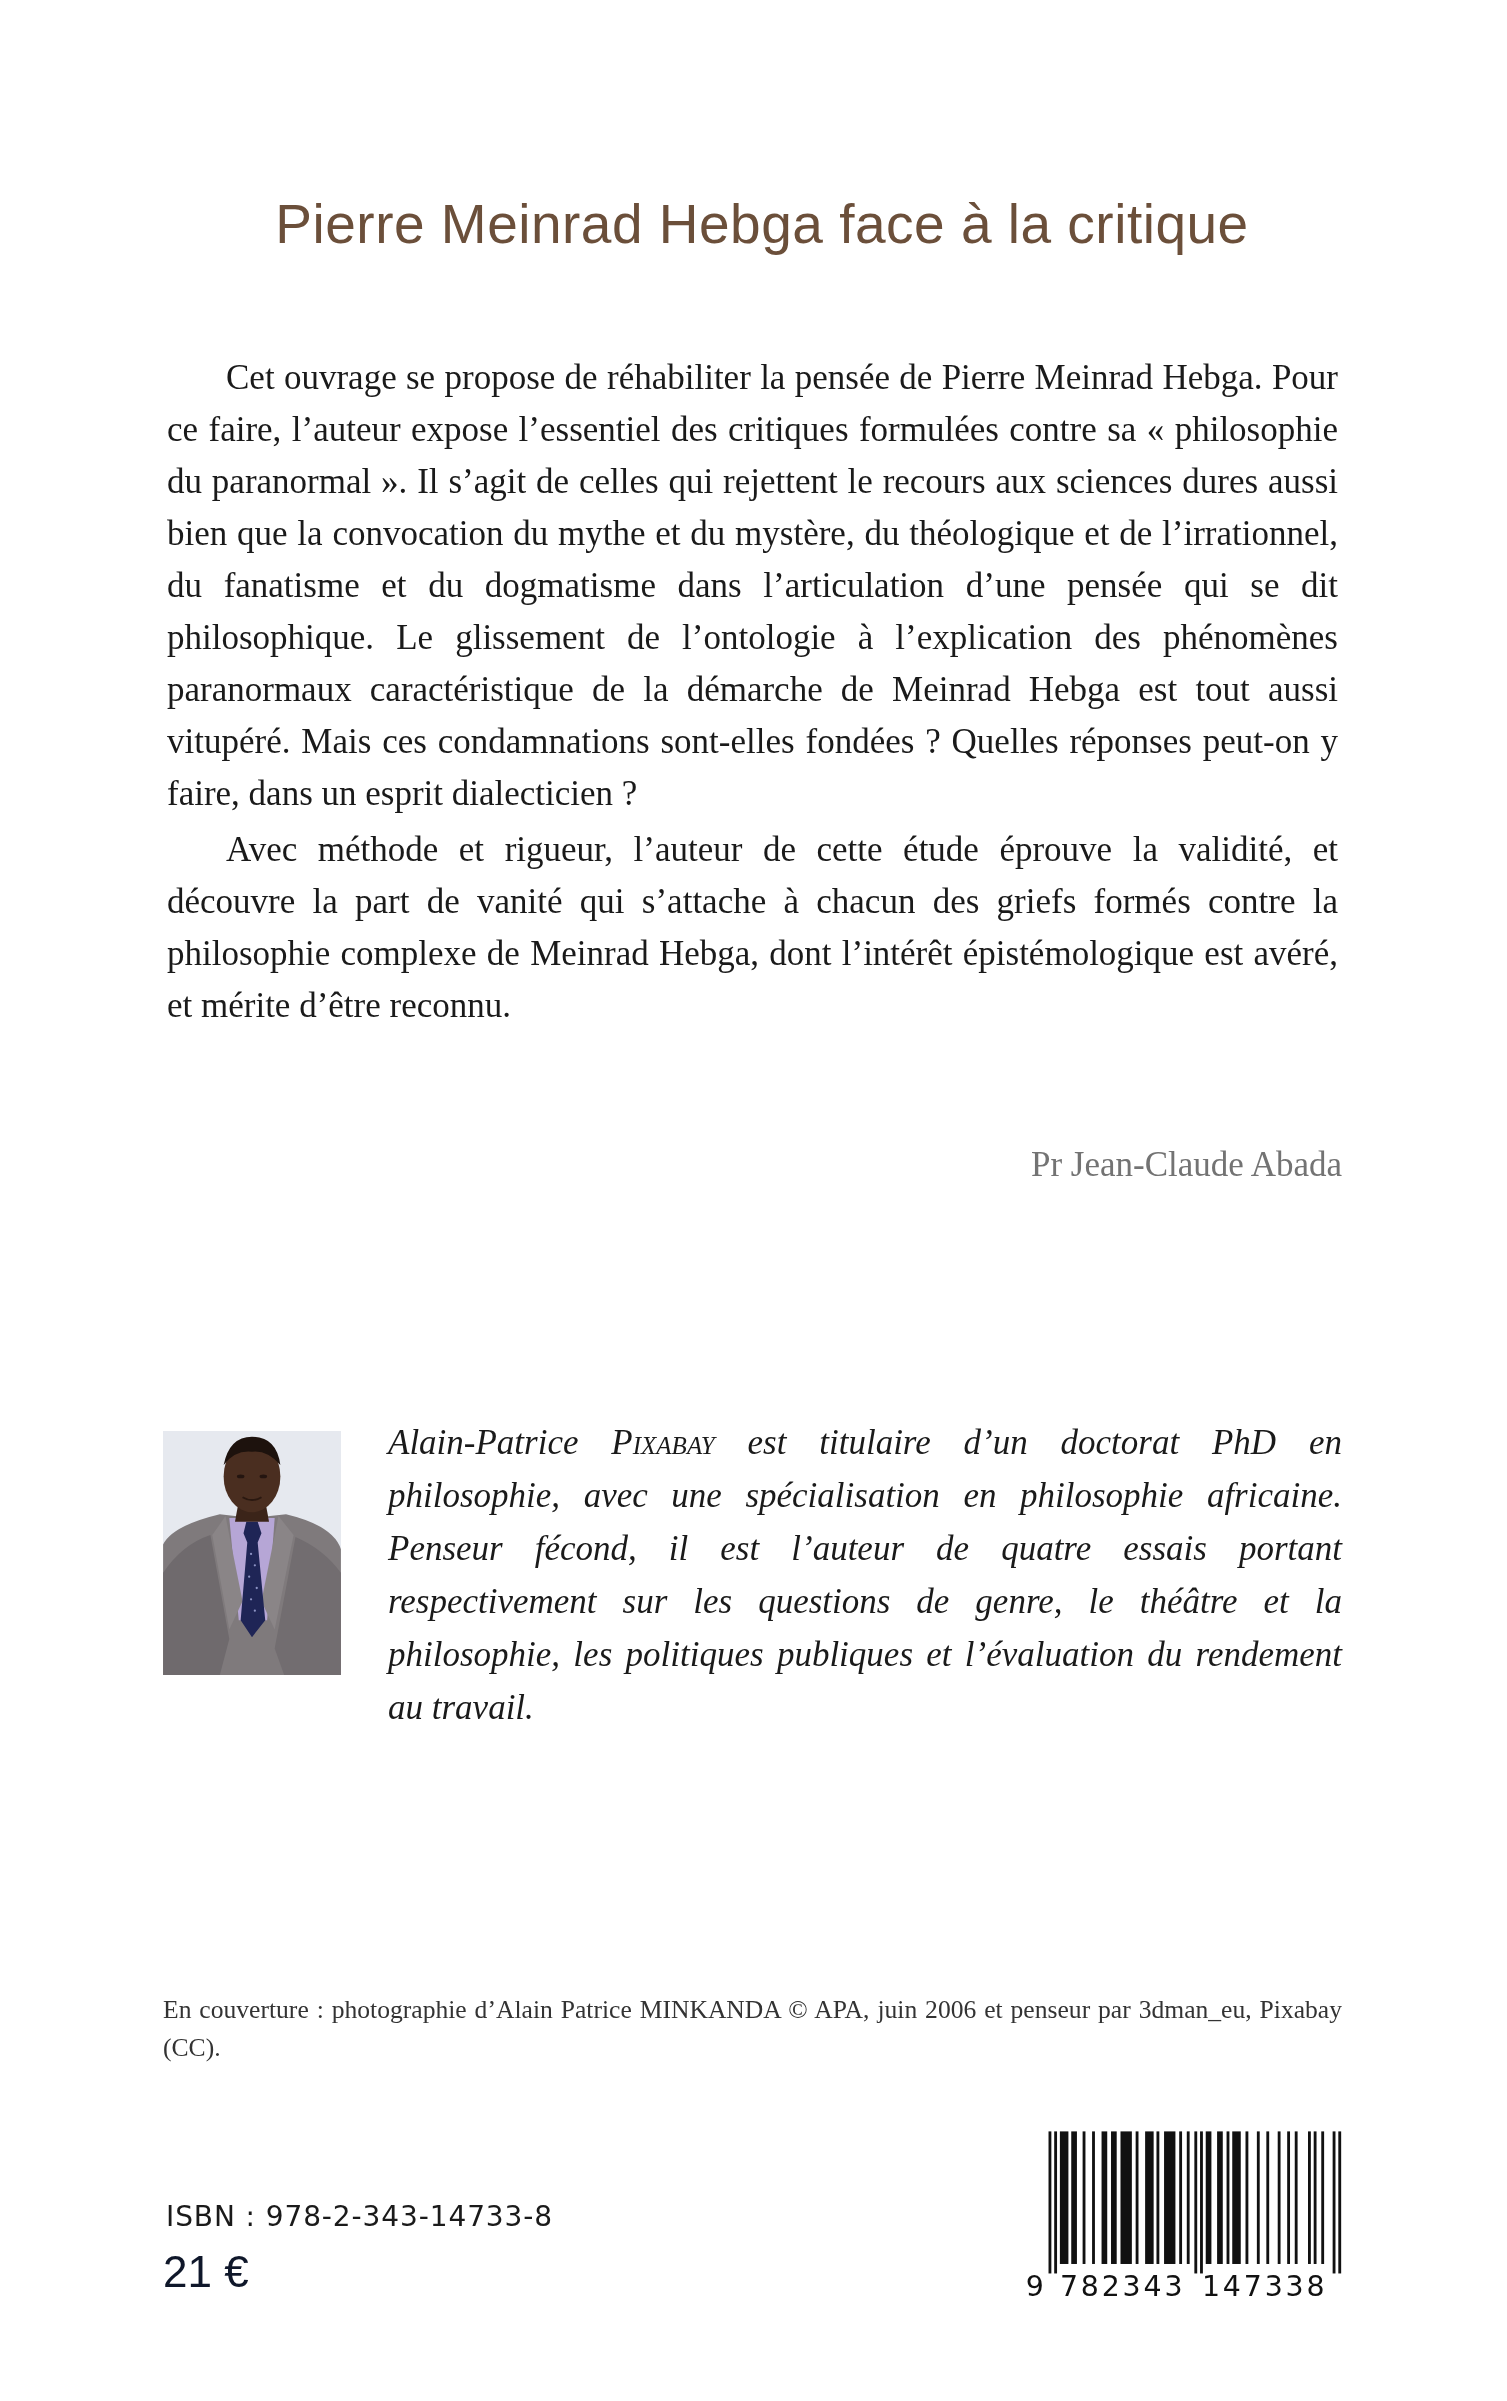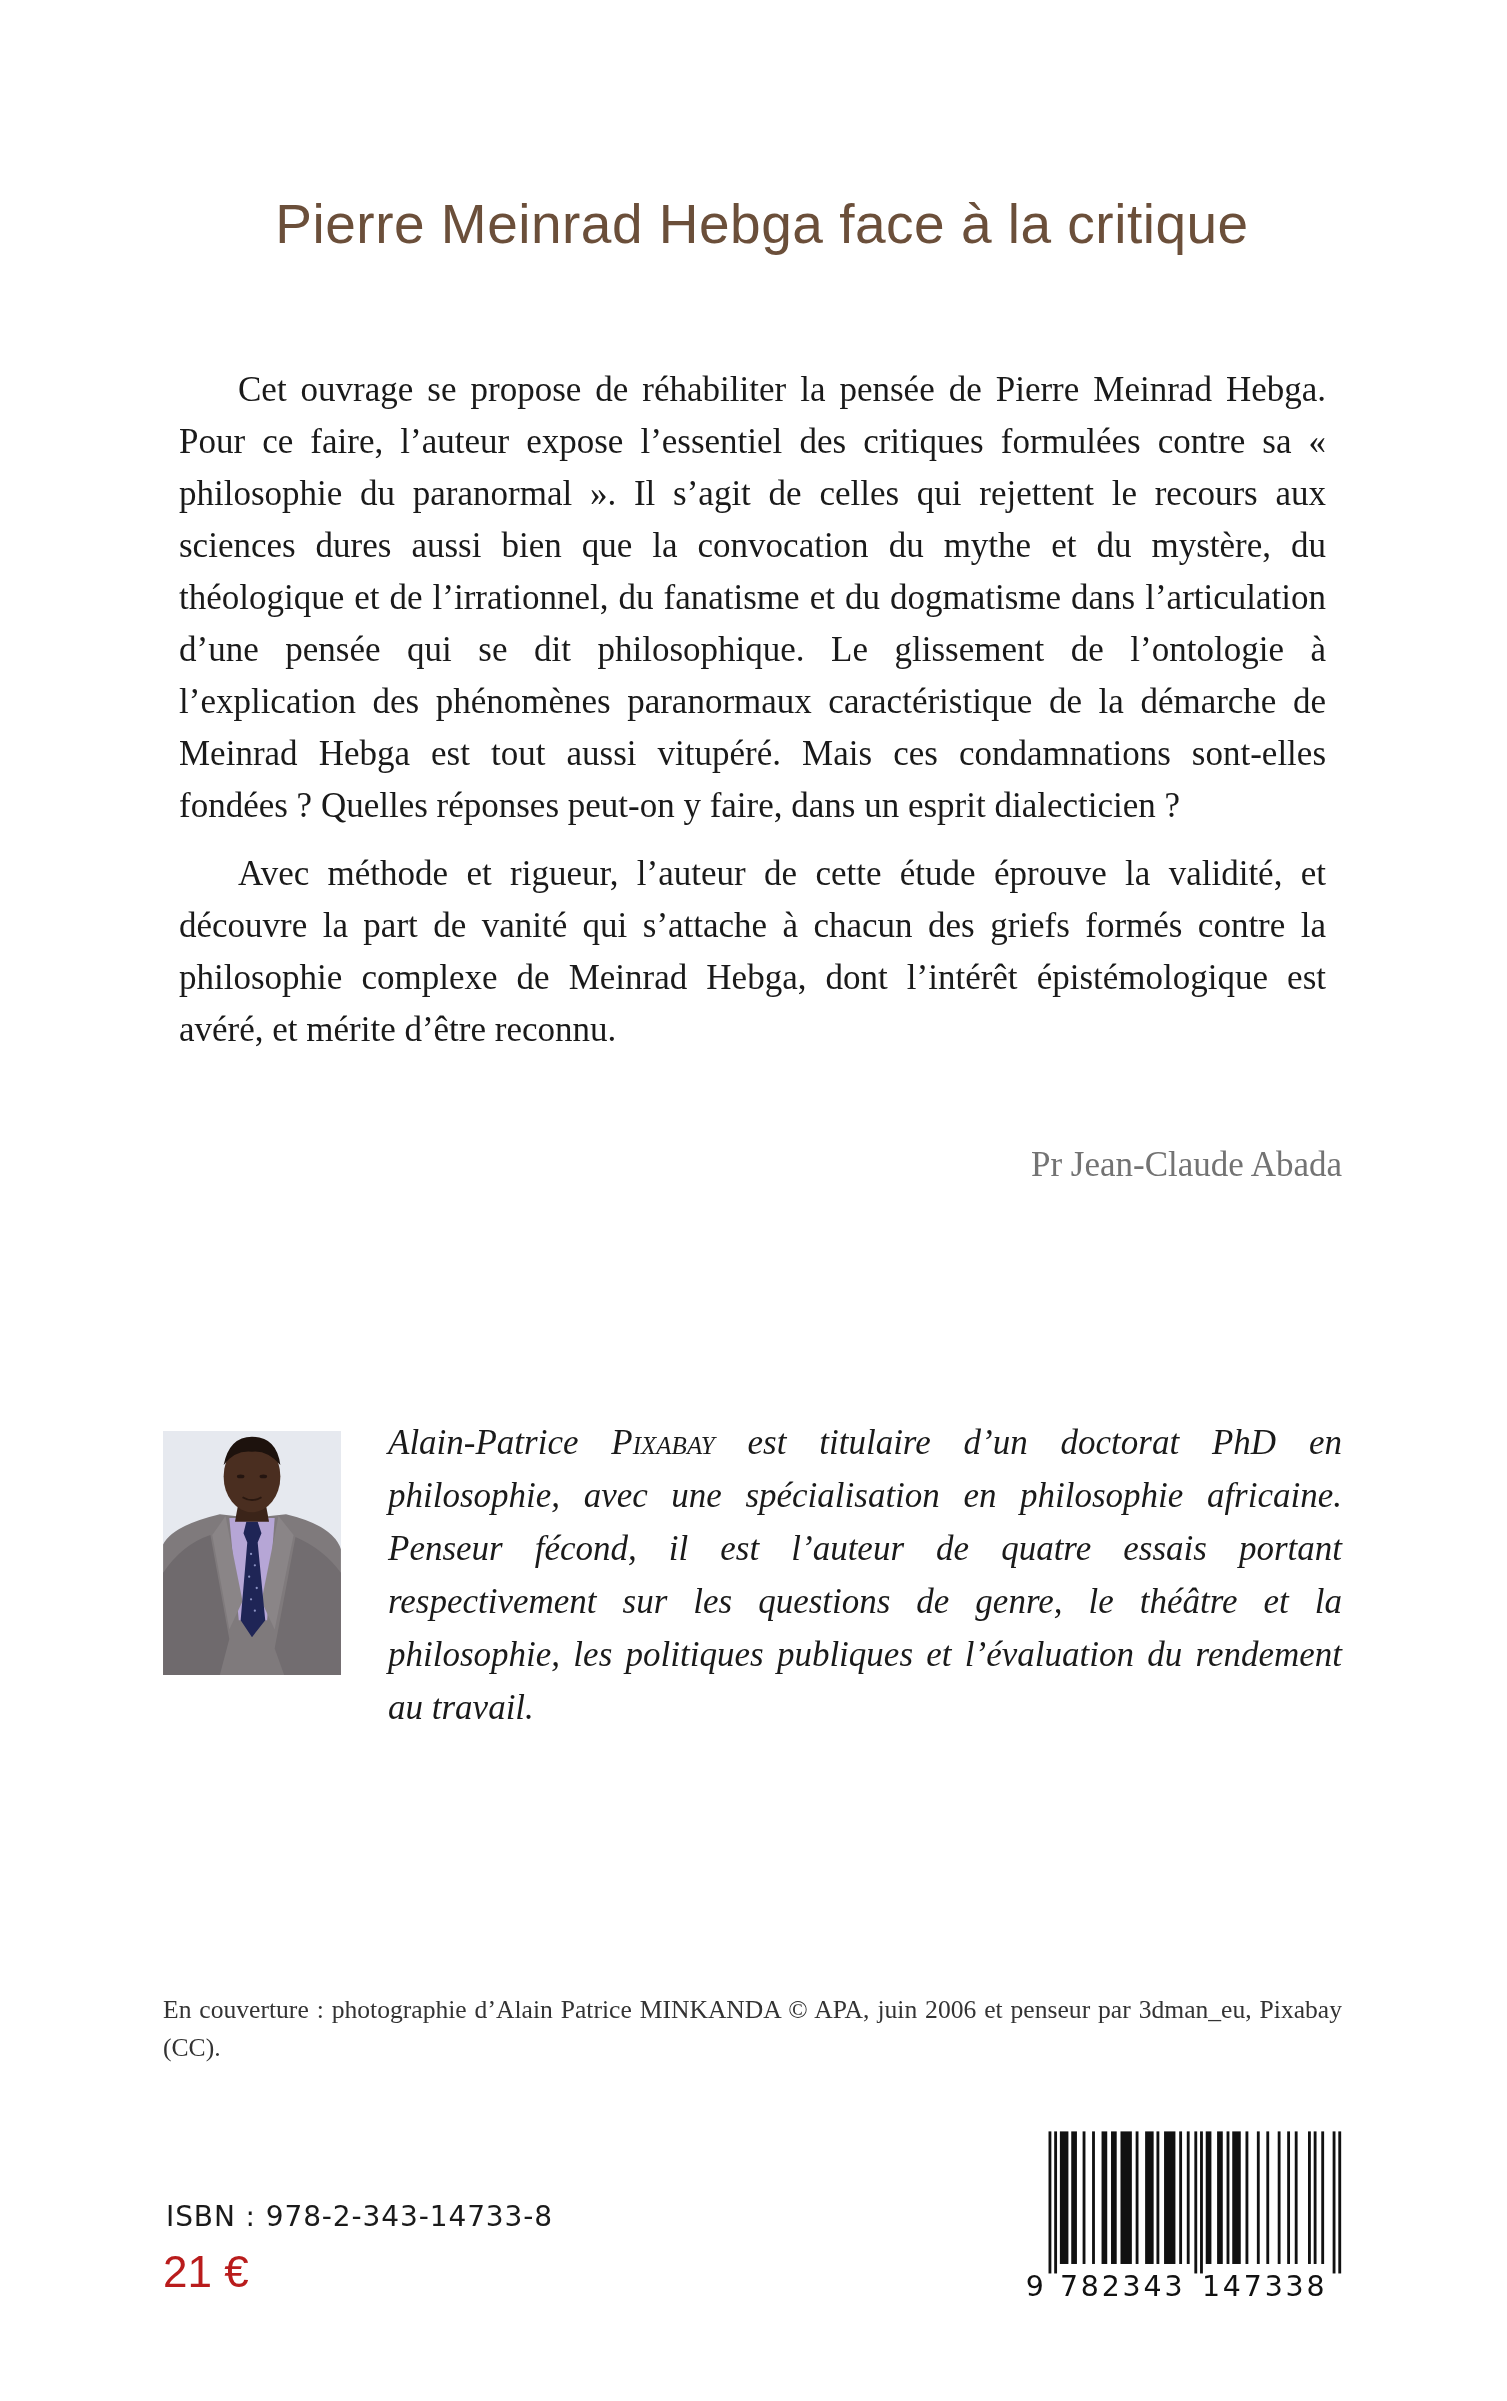--- a/index.html
+++ b/index.html
@@ -10,21 +10,21 @@
     font-family: "Liberation Sans", sans-serif;
     font-size: 55px; letter-spacing: 0.5px;
     color: #6b4f3a; line-height: 66px;
   }
   .blurb {
     position: absolute; left: 163px; width: 1179px; top: 348px;
     font-family: "Liberation Serif", serif;
     font-size: 35px; line-height: 52px;
     text-align: justify; color: #1a1a1a;
   }
-  .blurb p { margin: 16px; text-indent: 59px; }
+  .blurb p { margin: 4px; text-indent: 59px; }
   .signature {
     position: absolute; right: 166px; top: 1139px;
     font-family: "Liberation Serif", serif;
     font-size: 35px; line-height: 51px; color: #737373;
   }
   .photo {
     position: absolute; left: 163px; top: 1431px; width: 178px; height: 244px;
     background: linear-gradient(180deg, #e8ebf1 0%, #e3e6ee 100%);
     overflow: hidden;
   }
@@ -43,21 +43,21 @@
     text-align: justify; color: #333333;
   }
   .isbn {
     position: absolute; left: 166px; top: 2198px;
     font-family: "DejaVu Sans", sans-serif;
     font-size: 28px; letter-spacing: 0.9px; color: #1a1a1a; line-height: 38px; text-align: right;
   }
   .price {
     position: absolute; left: 163px; top: 2245px;
     font-family: "Liberation Sans", sans-serif;
-    font-size: 44px; color: #b91c1c; line-height: 53px;
+    font-size: 44px; color: #0f172a; line-height: 53px;
   }
   .barcode {
     position: absolute; left: 1022px; top: 2120px; width: 322px; height: 180px;
   }
 </style>
 </head>
 <body>
 
 <div>
 

